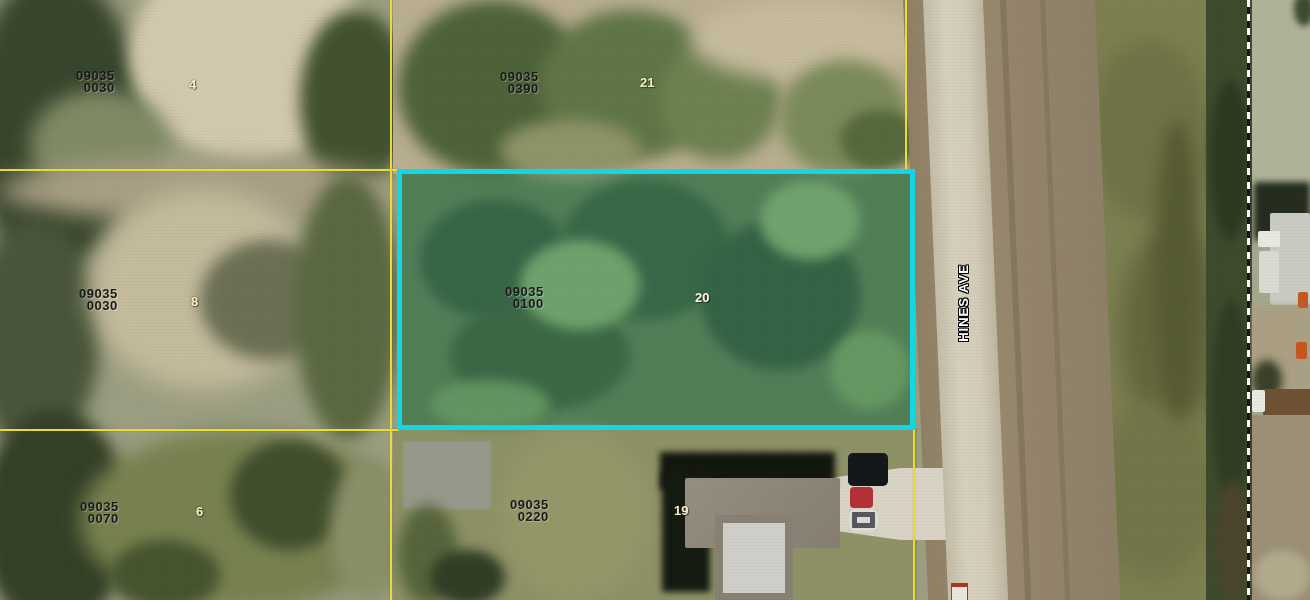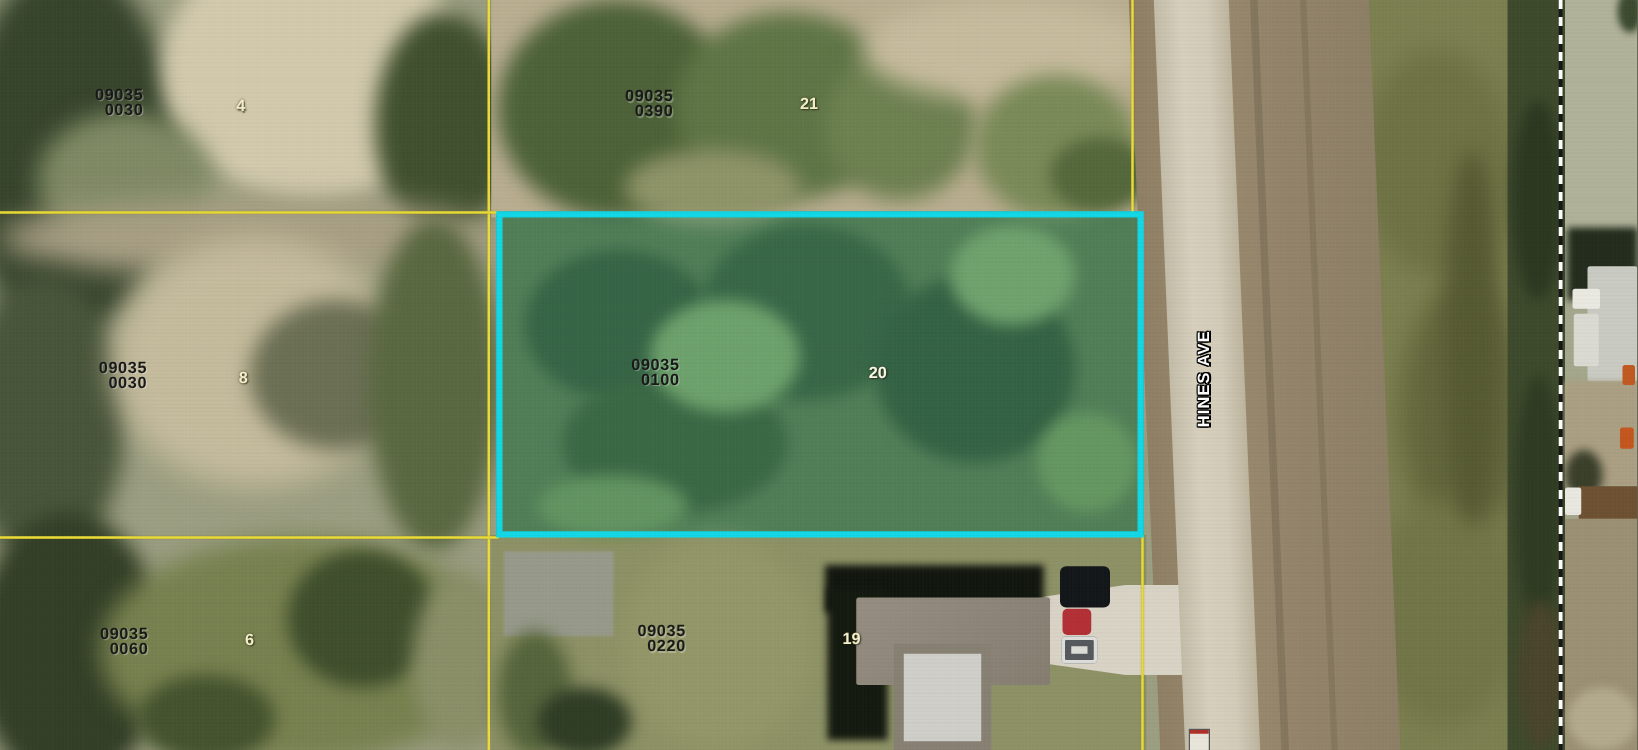--- a/index.html
+++ b/index.html
@@ -149,21 +149,21 @@
   <div class="lot-label" style="left:191px;top:294px;">8</div>
 
   <div class="apn-label" style="left:505px;top:286px;">
     <span>09035</span>
     <span>0100</span>
   </div>
   <div class="lot-label" style="left:677px;top:290px;color:#fbf8ea;margin-left:18px;">20</div>
 
   <div class="apn-label" style="left:80px;top:501px;">
     <span>09035</span>
-    <span>0060</span>
+    <span>0070</span>
   </div>
   <div class="lot-label" style="left:196px;top:504px;">6</div>
 
   <div class="apn-label" style="left:510px;top:499px;">
     <span>09035</span>
     <span>0220</span>
   </div>
   <div class="lot-label" style="left:674px;top:503px;">19</div>
 
   <div class="street-label">HINES AVE</div>

